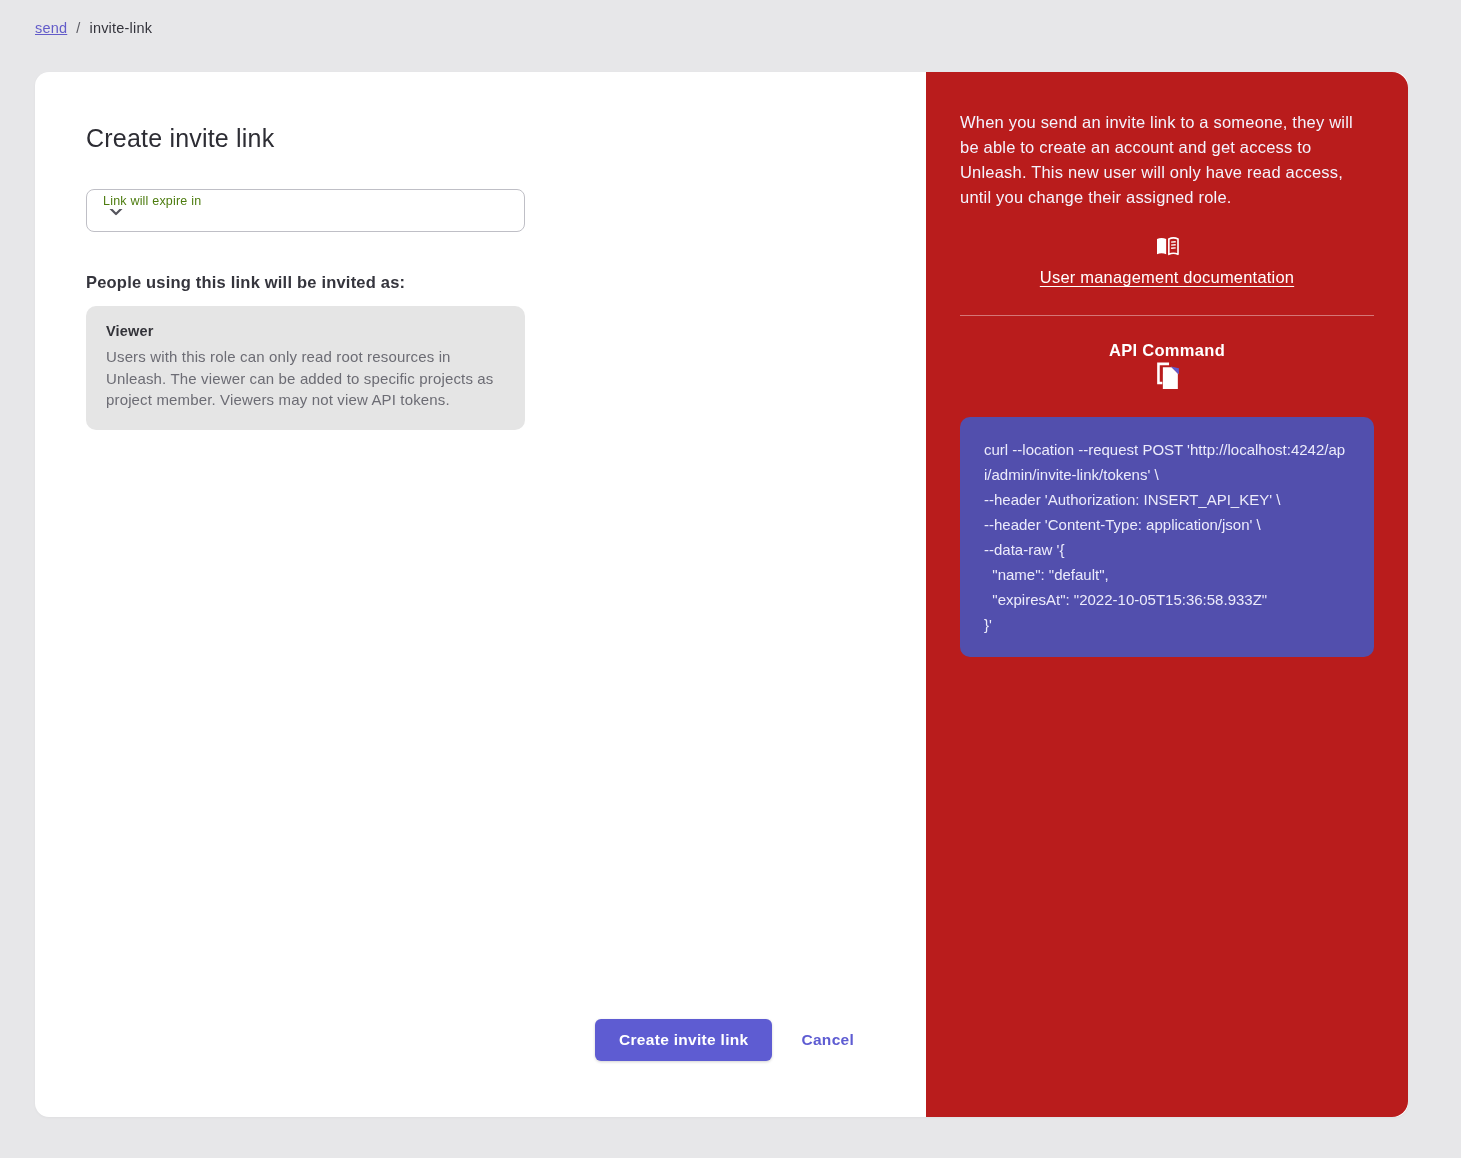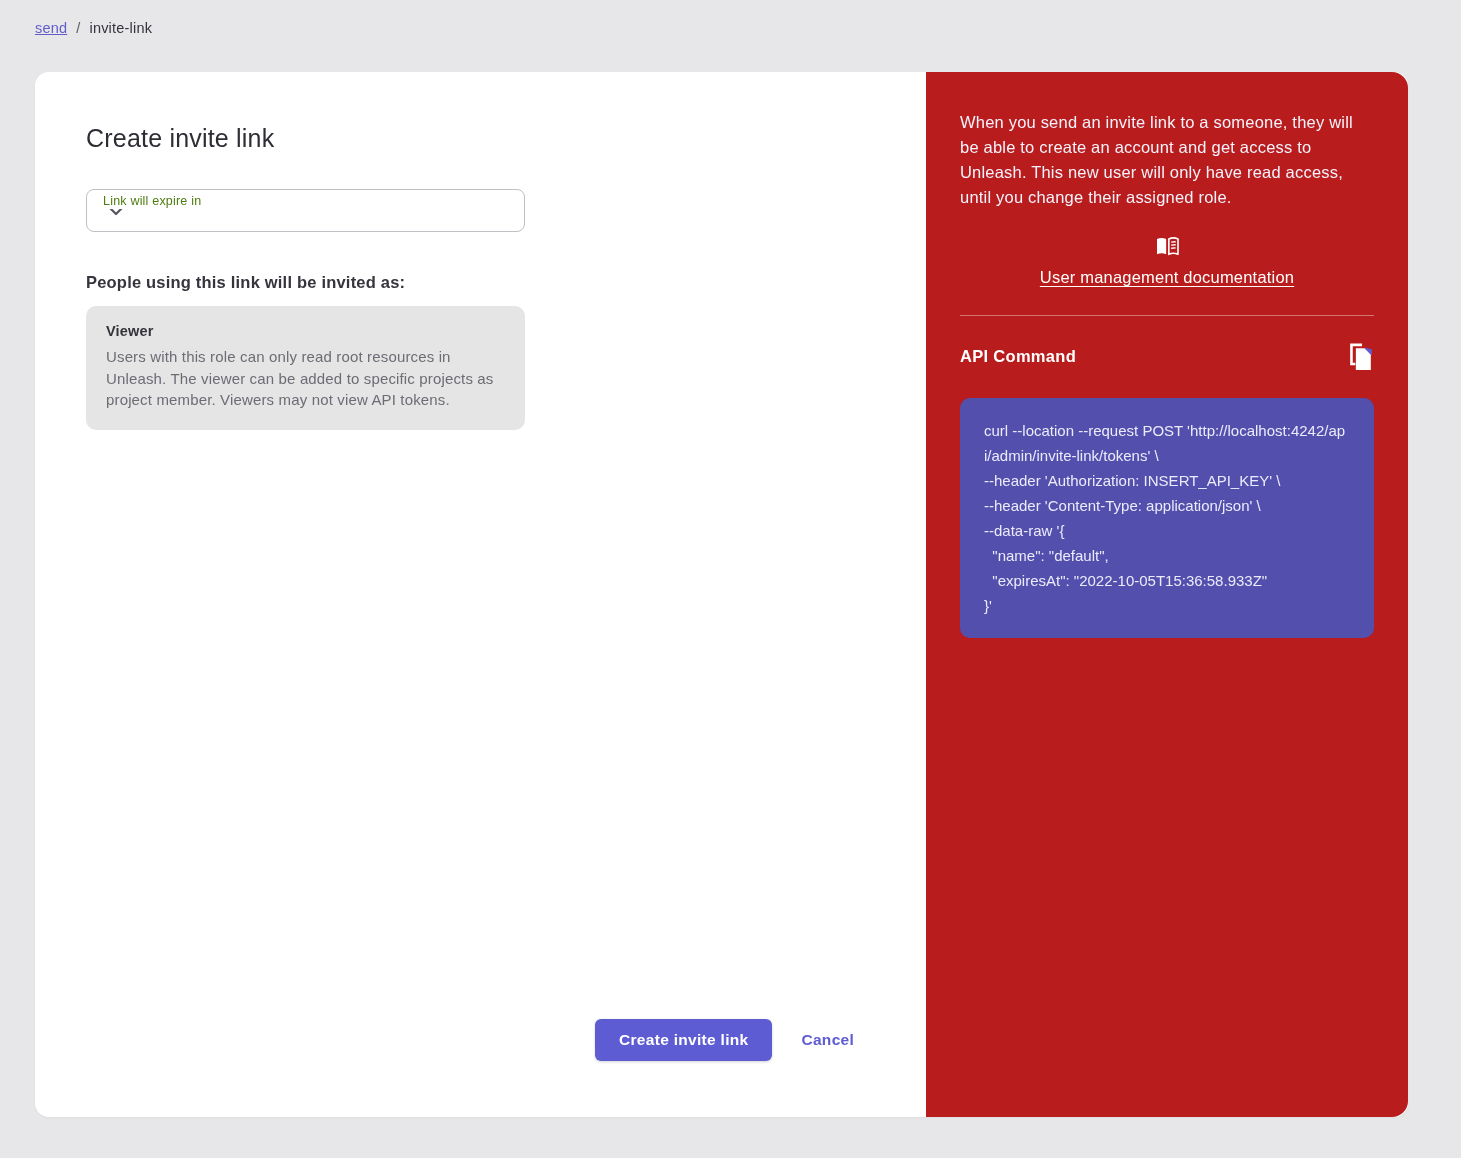--- a/index.html
+++ b/index.html
@@ -171,21 +171,21 @@
     text-decoration: underline;
     text-underline-offset: 3px;
   }
   .sidebar-divider {
     border: none;
     border-top: 1px solid rgba(255,255,255,0.4);
     margin-top: 28px;
   }
   .api-row {
     margin-top: 25px;
-    display: flex; align-items: center; justify-content: space-between;
+    display: flex; align-items: center; justify-content: space-between; flex-direction: column;
   }
   .api-heading {
     font-size: 16.5px;
     font-weight: 700;
     letter-spacing: 0.3px;
     color: #ffffff;
   }
   .copy-btn {
     background: none; border: none; padding: 0;
     cursor: pointer; line-height: 0;

